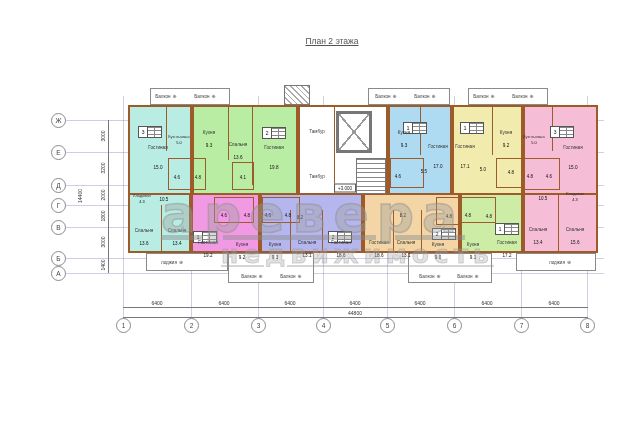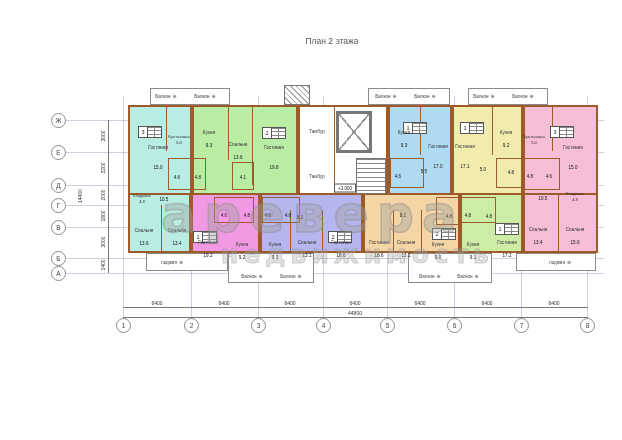--- a/index.html
+++ b/index.html
@@ -1,18 +1,18 @@
 <!DOCTYPE html>
 <html><head>
 <meta charset="utf-8">
 <style>
   html,body{margin:0;padding:0;background:#fff;}
   .page{position:relative;width:622px;height:440px;background:#fff;overflow:hidden;
         font-family:"Liberation Sans",sans-serif;}
-  .t{position:absolute;white-space:nowrap;}
+  .t{position:absolute;white-space:nowrap;text-decoration:underline;}
   .title{font-size:8.5px;color:#555;text-align:center;width:120px;}
   
   .gv{position:absolute;width:1px;background:rgba(110,120,165,.35);}
   .gh{position:absolute;height:1px;background:rgba(110,120,165,.35);}
   
   .ax{position:absolute;width:13px;height:13px;border:1px solid #8a8a8a;border-radius:50%;
       background:#fff;font-size:6.5px;color:#444;display:flex;align-items:center;justify-content:center;z-index:4;}
   
   .dim{position:absolute;font-size:5px;color:#333;transform:translate(-50%,-50%);z-index:3;}
   .dimv{transform:translate(-50%,-50%) rotate(-90deg);}

